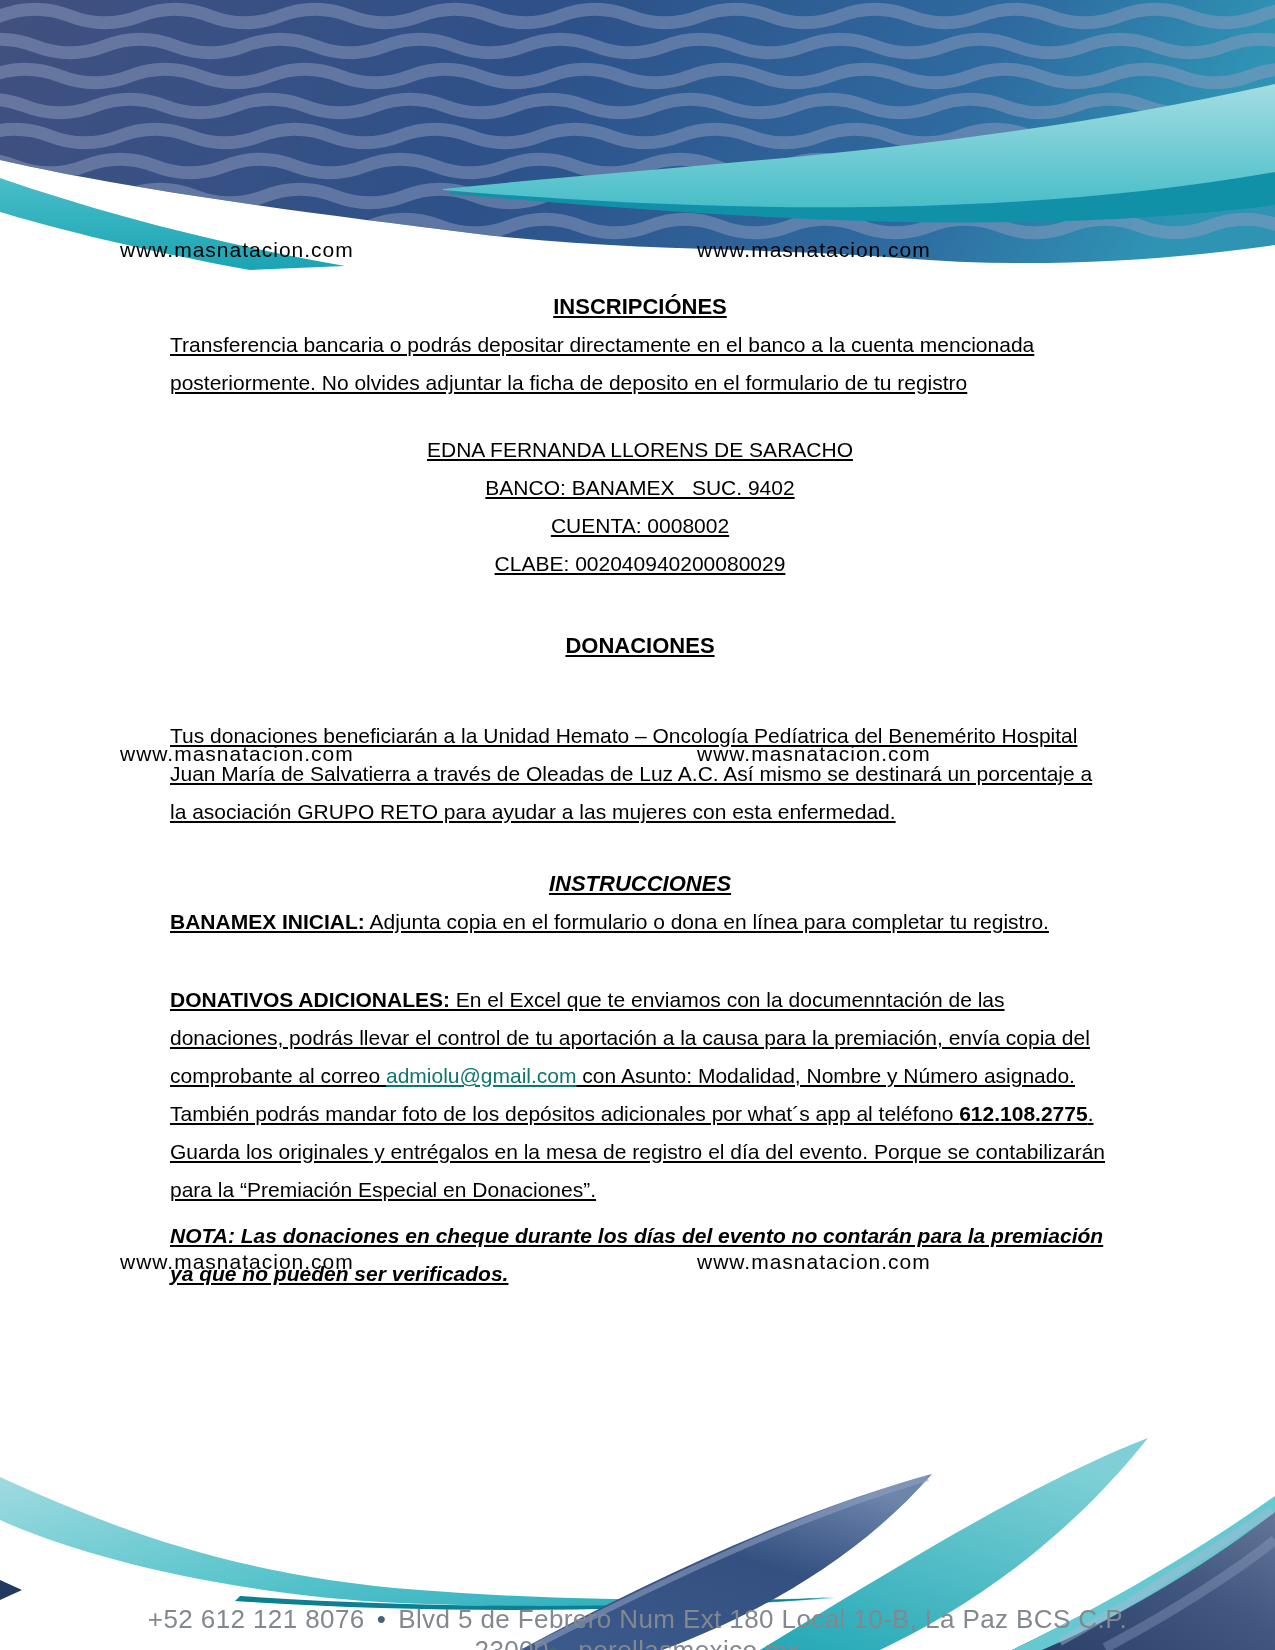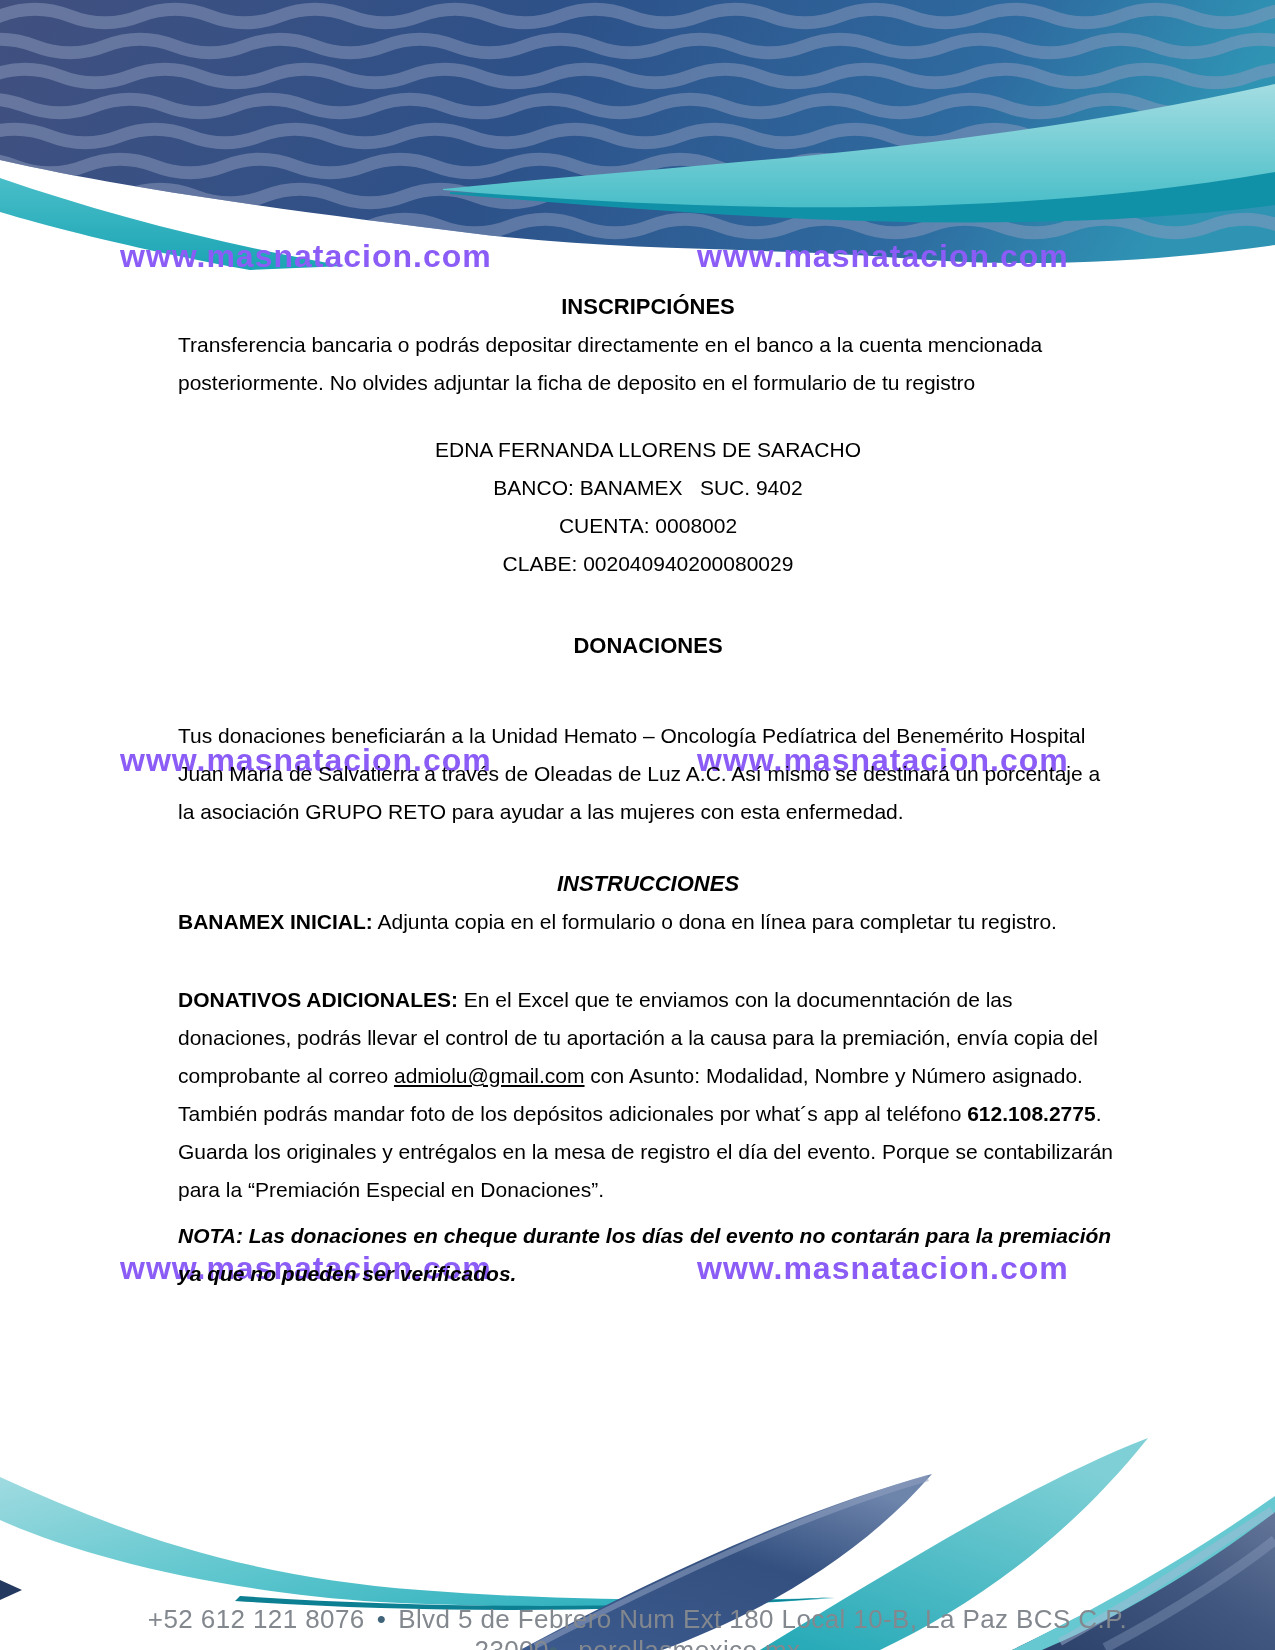--- a/index.html
+++ b/index.html
@@ -4,41 +4,41 @@
 <style>
   html,body { margin:0; padding:0; background:#ffffff; }
   .page {
     position:relative; width:1275px; height:1650px; background:#ffffff;
     overflow:hidden; font-family:"Liberation Sans", sans-serif;
   }
   .header-decor { position:absolute; top:0; left:0; width:1275px; height:270px; z-index:1; }
   .footer-decor { position:absolute; top:1380px; left:0; width:1275px; height:270px; z-index:1; }
   .wm {
     position:absolute; z-index:2; white-space:nowrap;
-    font-size:32px; font-weight:bold; letter-spacing:1px; color:#8b5cf6;
+    font-size:21px; font-weight:normal; letter-spacing:1px; color:#000000;
   }
   .wm1a{left:120px;top:238px}  .wm1b{left:697px;top:238px}
   .wm2a{left:120px;top:742px}  .wm2b{left:697px;top:742px}
   .wm3a{left:120px;top:1250px} .wm3b{left:697px;top:1250px}
 
   .content {
-    position:absolute; left:178px; top:0; width:940px; z-index:3;
-    padding-top:288px; font-size:21px; line-height:38px; color:#000;
+    position:absolute; left:170px; top:0; width:940px; z-index:3;
+    padding-top:288px; font-size:21px; line-height:38px; color:#000;text-decoration:underline;
   }
   .title { font-size:22px; font-weight:bold; text-align:center; line-height:38px; margin:0; }
   .para { margin:0; }
   .bank { margin-top:29px; text-align:center; }
   .bank-line { line-height:38px; }
   .t2 { margin-top:44px; }
   .p2 { margin-top:52px; }
   .t3 { margin-top:34px; font-style:italic; }
   .p4 { margin-top:40px; }
   .nota { margin-top:8px; font-weight:bold; font-style:italic; }
   .b { font-weight:bold; }
-  .link { color:#000000; text-decoration:underline; cursor:pointer; }
+  .link { color:#0f766e; text-decoration:underline; cursor:pointer; }
 
   .footer-text {
     position:absolute; top:1604px; left:0; width:1275px; z-index:3;
     text-align:center; font-size:26px; color:#83888f; letter-spacing:0.4px;
   }
   .bullet { color:#41647a; margin:0 12px; }
   .bullet.b2 { margin:0; }
   .site { margin-left:20px; }
 </style>
 </head>

